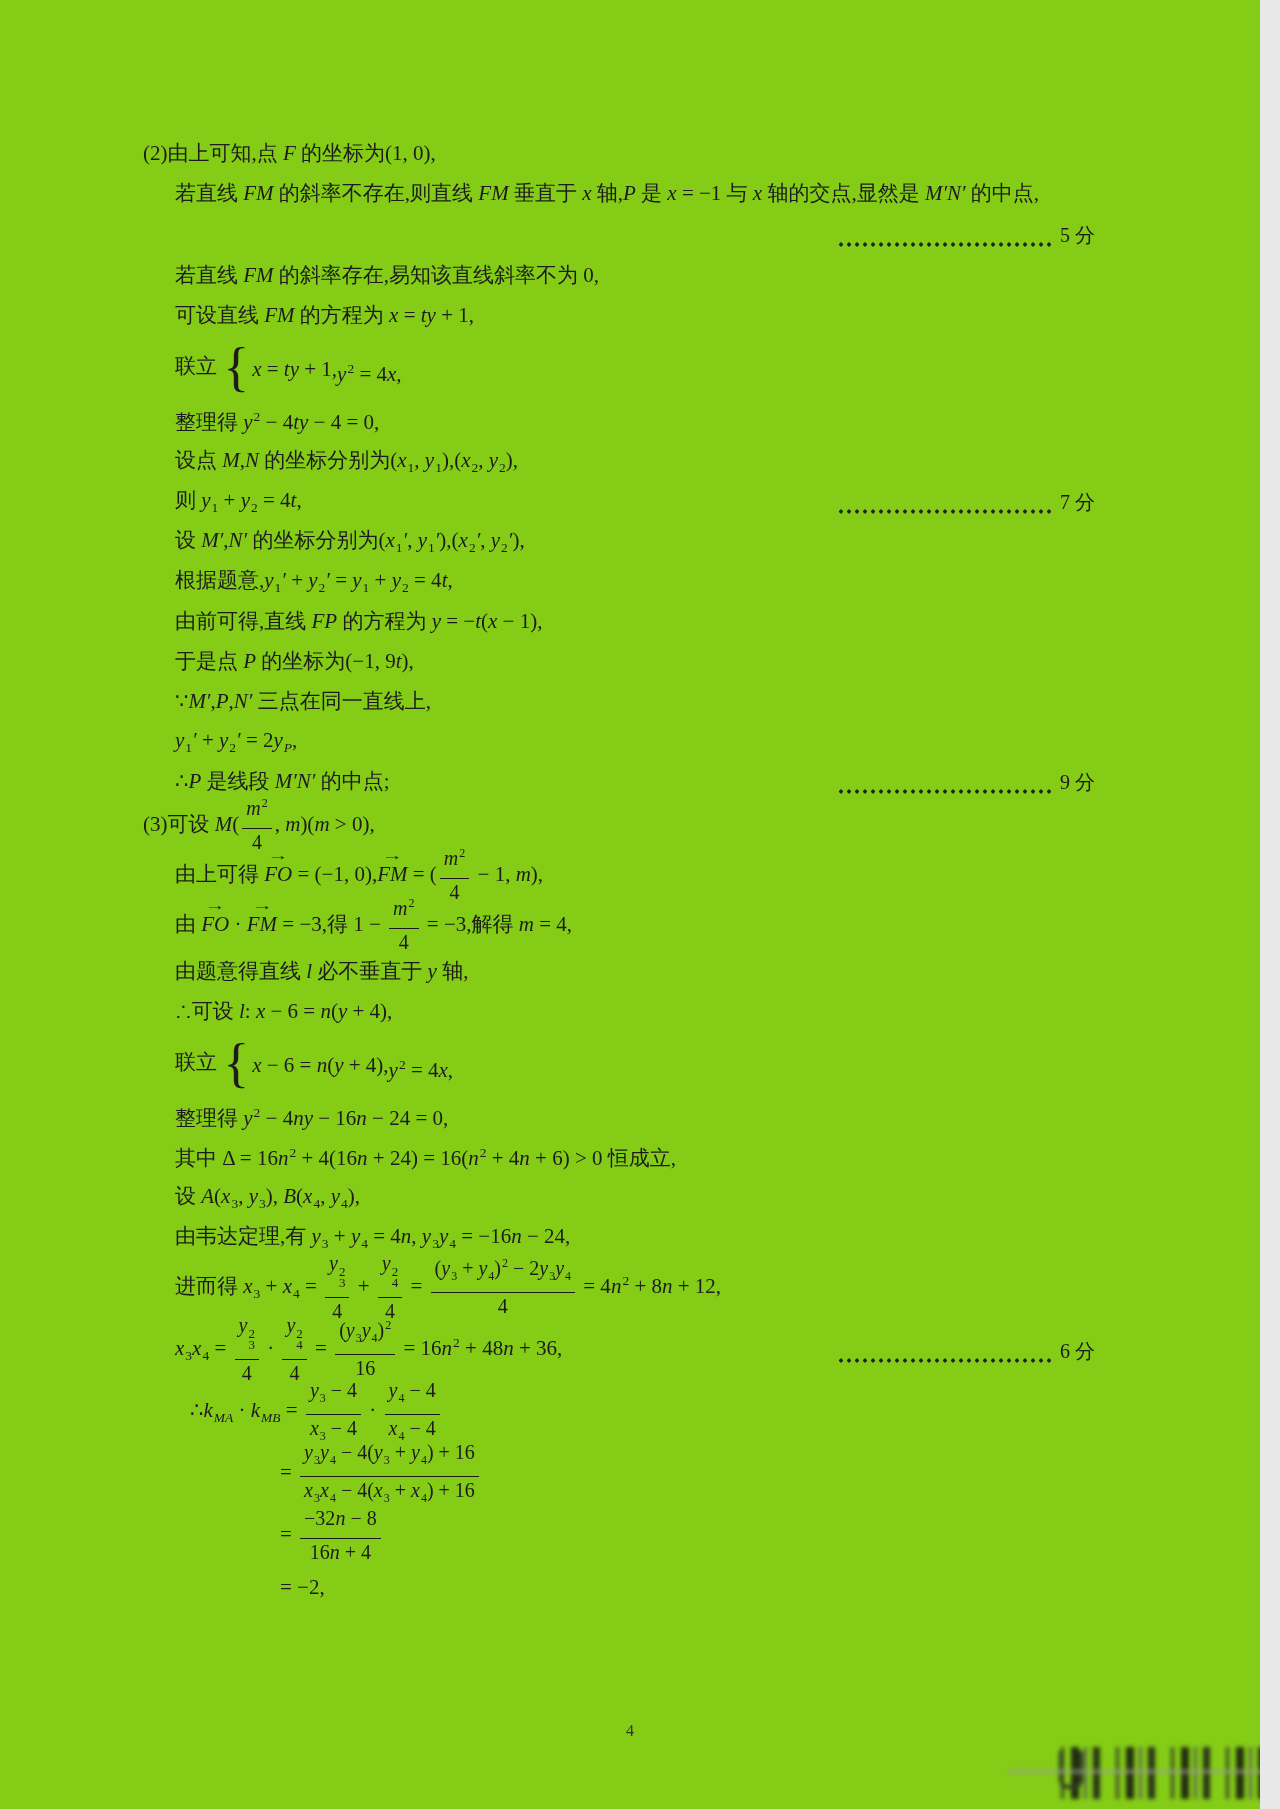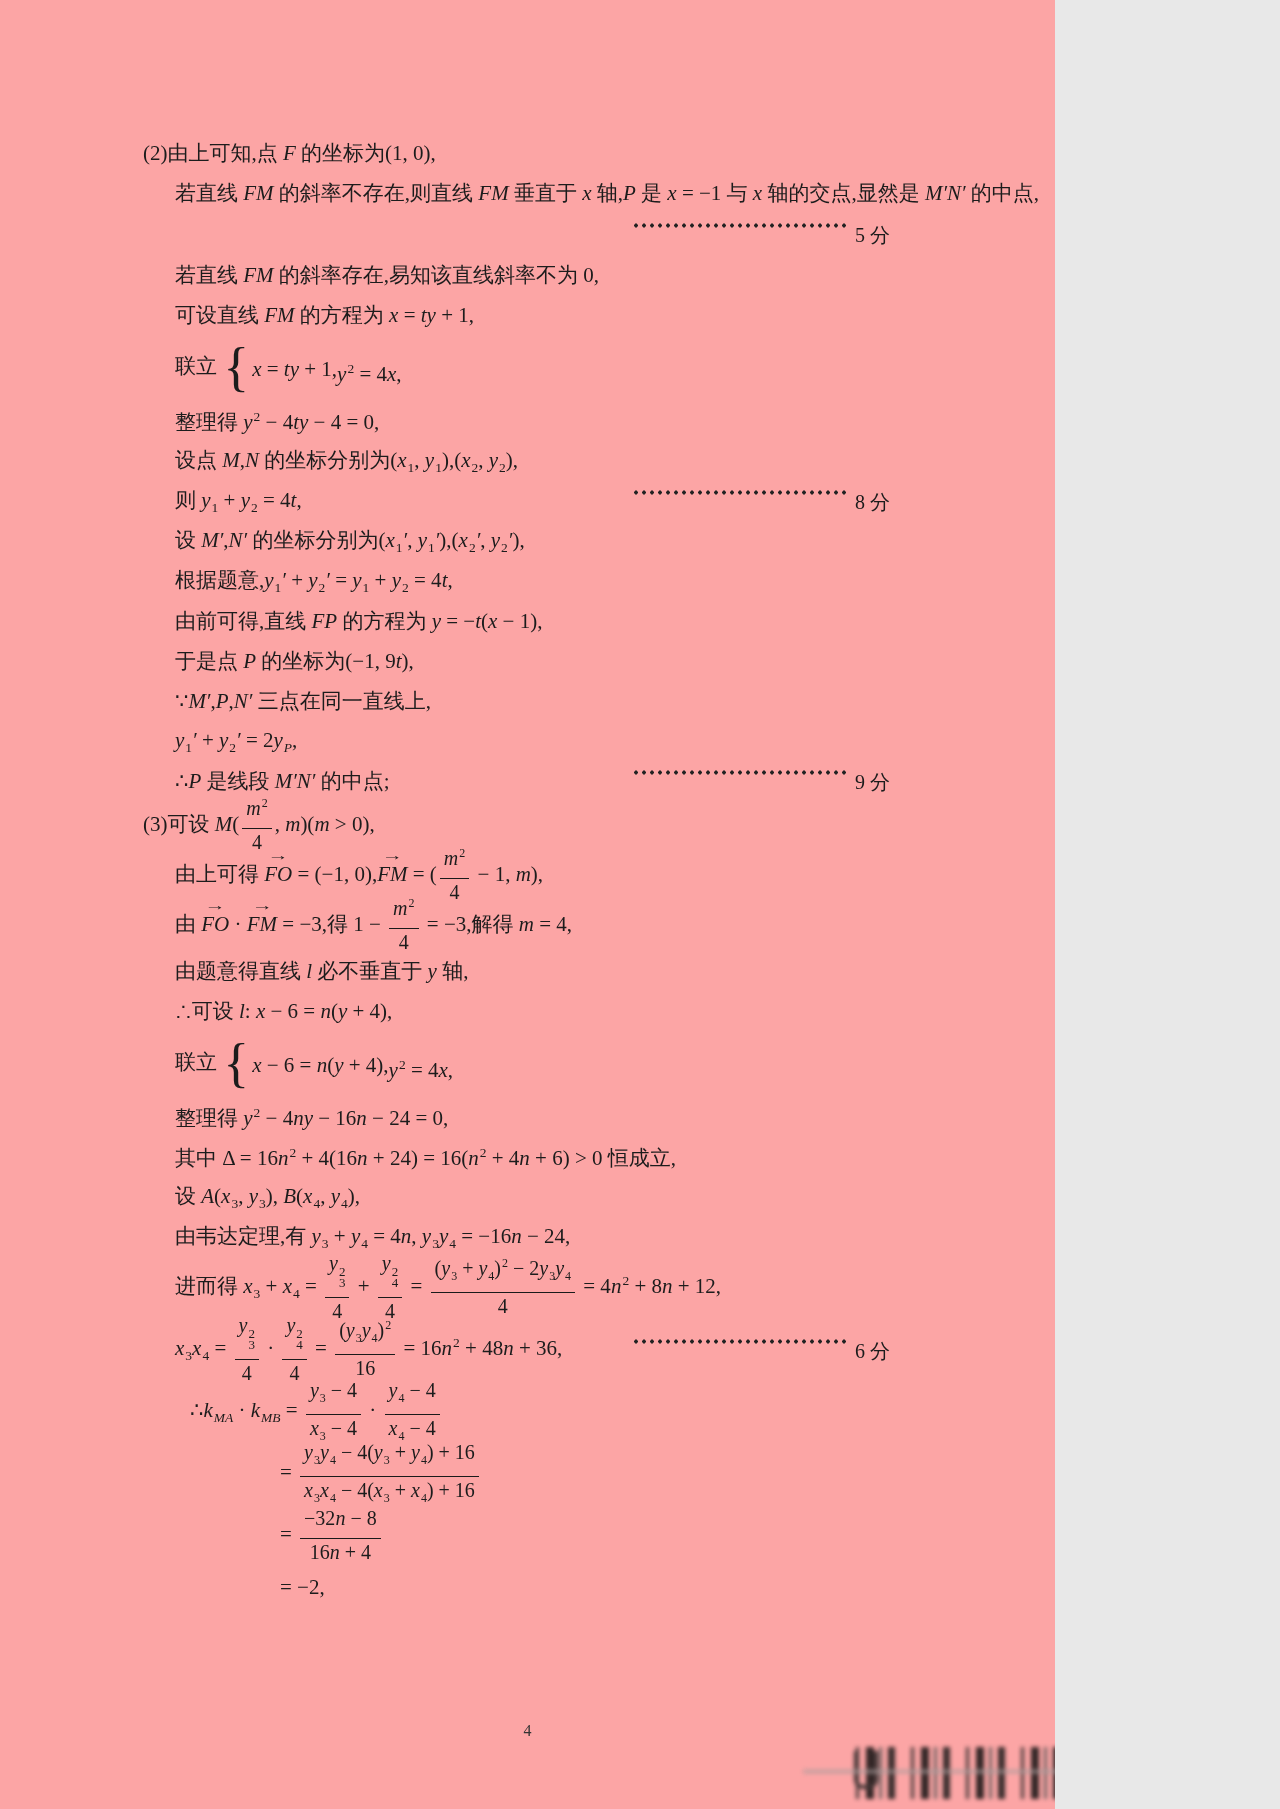--- a/index.html
+++ b/index.html
@@ -1,16 +1,16 @@
 <!DOCTYPE html>
 <html><head>
 <meta charset="utf-8">
 <style>
   html,body{margin:0;padding:0;background:#e8e8e8;}
-  .page{position:relative;width:1055px;height:1809px;background:#fca5a5;overflow:hidden;
+  .page{position:relative;width:1260px;height:1809px;background:#84cc16;overflow:hidden;
         font-family:"Liberation Serif",serif;color:#1c1c1c;}
   .content{position:absolute;left:0;top:0;width:100%;padding-top:134px;}
   .line{position:relative;display:flex;align-items:center;height:40px;white-space:nowrap;}
   .line-score-only{height:42px;}
   .line-cases{height:66px;}
   .line-frac{height:50px;}
   .line-frac2{height:62px;}
   .ind-h{padding-left:143px;}
   .ind-b{padding-left:175px;}
   .ind-b2{padding-left:190px;}
@@ -31,21 +31,21 @@
   .fnum{border-bottom:1.6px solid #1a1a1a;padding:0 4px 8px;line-height:1.12;text-align:center;}
   .fden{padding-top:2px;line-height:1.12;text-align:center;}
   .cases{display:inline-flex;align-items:center;vertical-align:middle;}
   .brace{font-size:54px;line-height:60px;font-weight:400;margin:0 3px 0 1px;transform:translateY(-2px);}
   .crows{display:inline-flex;flex-direction:row;}
   .crow{line-height:30px;height:30px;}
   .vec{position:relative;display:inline-block;}
   .vec-arrow{position:absolute;left:0;right:0;top:-13px;text-align:center;font-size:14px;
              line-height:1;font-style:normal;transform:scaleX(1.5);}
   .score{position:absolute;right:165px;top:50%;transform:translateY(-50%);
-         display:flex;align-items:flex-start;}
+         display:flex;align-items:flex-end;}
   .leader{display:inline-block;width:216px;height:8px;margin-right:7px;
           background-image:radial-gradient(circle,#222222 1.7px,transparent 2px);
           background-size:8px 8px;background-position:left center;}
   .score-val{font-size:20px;font-family:"Liberation Serif",serif;}
   .page-number{position:absolute;left:0;right:0;top:1722px;text-align:center;
                font-size:16px;color:#333;}
   .watermark{position:absolute;right:-8px;bottom:10px;width:215px;height:52px;
              filter:blur(2px);opacity:.85;
              background:
                repeating-linear-gradient(90deg,
@@ -94,21 +94,21 @@
       <div class="line ind-b">
         <span class="lineinner"><span class="t">整理得 </span><span class="seg"><span class="it">y</span><span class="ssup">2</span></span><span class="seg"><span class="rm"> − 4</span></span><span class="seg"><span class="it">ty</span></span><span class="seg"><span class="rm"> − 4 = 0,</span></span></span>
       </div>
       <div class="line ind-b">
         <span class="lineinner"><span class="t">设点 </span><span class="seg"><span class="it">M</span></span><span class="t">,</span><span class="seg"><span class="it">N</span></span><span class="t"> 的坐标分别为</span><span class="seg"><span class="rm">(</span></span><span class="seg"><span class="it">x</span><span class="ssub">1</span></span><span class="seg"><span class="rm">, </span></span><span class="seg"><span class="it">y</span><span class="ssub">1</span></span><span class="seg"><span class="rm">),(</span></span><span class="seg"><span class="it">x</span><span class="ssub">2</span></span><span class="seg"><span class="rm">, </span></span><span class="seg"><span class="it">y</span><span class="ssub">2</span></span><span class="seg"><span class="rm">),</span></span></span>
       </div>
       <div class="line ind-b">
         <span class="lineinner"><span class="t">则 </span><span class="seg"><span class="it">y</span><span class="ssub">1</span></span><span class="seg"><span class="rm"> + </span></span><span class="seg"><span class="it">y</span><span class="ssub">2</span></span><span class="seg"><span class="rm"> = 4</span></span><span class="seg"><span class="it">t</span></span><span class="seg"><span class="rm">,</span></span></span>
         <div class="score">
           <span class="leader"></span>
-          <span class="score-val">8 分</span>
+          <span class="score-val">7 分</span>
         </div>
       </div>
       <div class="line ind-b">
         <span class="lineinner"><span class="t">设 </span><span class="seg"><span class="it">M′</span></span><span class="t">,</span><span class="seg"><span class="it">N′</span></span><span class="t"> 的坐标分别为</span><span class="seg"><span class="rm">(</span></span><span class="seg"><span class="it">x</span><span class="ssub">1</span></span><span class="seg"><span class="it">′</span></span><span class="seg"><span class="rm">, </span></span><span class="seg"><span class="it">y</span><span class="ssub">1</span></span><span class="seg"><span class="it">′</span></span><span class="seg"><span class="rm">),(</span></span><span class="seg"><span class="it">x</span><span class="ssub">2</span></span><span class="seg"><span class="it">′</span></span><span class="seg"><span class="rm">, </span></span><span class="seg"><span class="it">y</span><span class="ssub">2</span></span><span class="seg"><span class="it">′</span></span><span class="seg"><span class="rm">),</span></span></span>
       </div>
       <div class="line ind-b">
         <span class="lineinner"><span class="t">根据题意,</span><span class="seg"><span class="it">y</span><span class="ssub">1</span></span><span class="seg"><span class="it">′</span></span><span class="seg"><span class="rm"> + </span></span><span class="seg"><span class="it">y</span><span class="ssub">2</span></span><span class="seg"><span class="it">′</span></span><span class="seg"><span class="rm"> = </span></span><span class="seg"><span class="it">y</span><span class="ssub">1</span></span><span class="seg"><span class="rm"> + </span></span><span class="seg"><span class="it">y</span><span class="ssub">2</span></span><span class="seg"><span class="rm"> = 4</span></span><span class="seg"><span class="it">t</span></span><span class="seg"><span class="rm">,</span></span></span>
       </div>
       <div class="line ind-b">
         <span class="lineinner"><span class="t">由前可得,直线 </span><span class="seg"><span class="it">FP</span></span><span class="t"> 的方程为 </span><span class="seg"><span class="it">y</span></span><span class="seg"><span class="rm"> = −</span></span><span class="seg"><span class="it">t</span></span><span class="seg"><span class="rm">(</span></span><span class="seg"><span class="it">x</span></span><span class="seg"><span class="rm"> − 1),</span></span></span>

